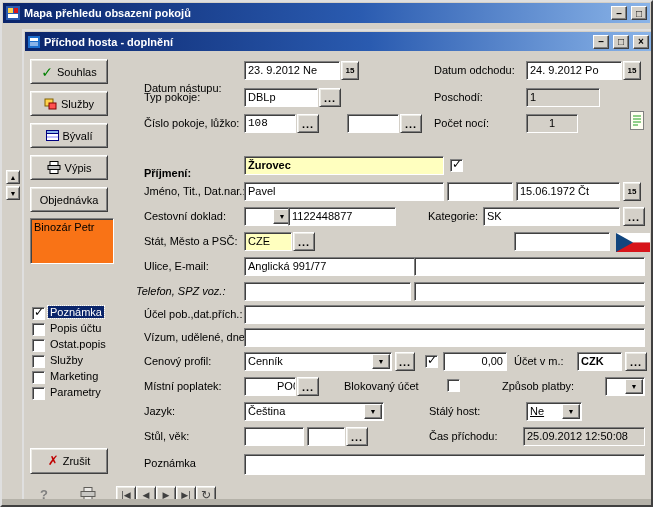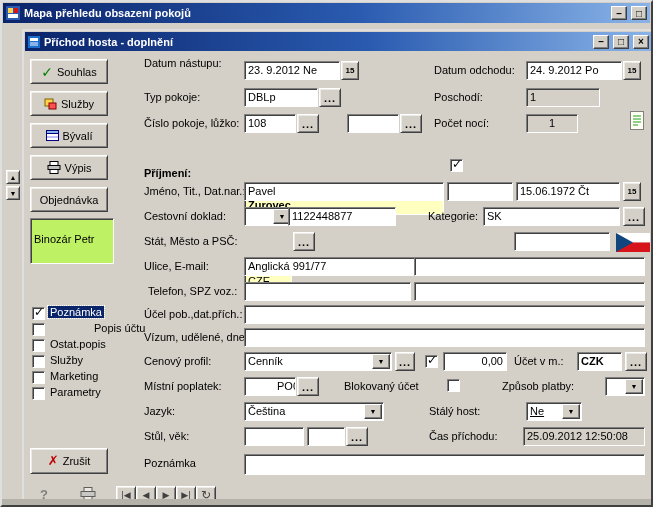--- a/index.html
+++ b/index.html
@@ -12,36 +12,36 @@
   .tb-spacer{margin-left:auto;}
   .tb-btn{width:16px;height:14px;background:#d4d0c8;border:1px solid;border-color:#fff #404040 #404040 #fff;
     box-shadow:inset -1px -1px 0 #808080;font-size:10px;line-height:11px;text-align:center;color:#000;
     font-family:inherit;font-weight:bold;padding:0;flex:0 0 auto;}
   .btn{position:absolute;background:#d4d0c8;border:1px solid;border-color:#fff #404040 #404040 #fff;
     box-shadow:inset 1px 1px 0 #ecebe5,inset -1px -1px 0 #808080;
     font:11px "Liberation Sans","DejaVu Sans",sans-serif;display:flex;align-items:center;justify-content:center;
     gap:4px;padding:0;box-sizing:border-box;color:#000;}
   .field{position:absolute;height:19px;background:#fff;border:1px solid;border-color:#808080 #fff #fff #808080;
     box-shadow:inset 1px 1px 0 #404040;padding:2px 3px 0;box-sizing:border-box;white-space:nowrap;overflow:hidden;}
-  .field.yellow{background:#ffffbf;margin-top:40px;}
+  .field.yellow{background:#ffffbf;}
   .field.gray{background:#d4d0c8;}
   .field.bold{font-weight:bold;}
   .field.right{text-align:right;}
   .field.center{text-align:center;}
   .lbl{position:absolute;white-space:nowrap;}
   .dd-arrow{position:absolute;right:1px;top:1px;bottom:1px;width:16px;background:#d4d0c8;
     border:1px solid;border-color:#fff #404040 #404040 #fff;box-shadow:inset -1px -1px 0 #808080;
     font-size:7px;display:flex;align-items:center;justify-content:center;color:#000;}
   .cb{position:absolute;width:13px;height:13px;background:#fff;border:1px solid;
     border-color:#808080 #fff #fff #808080;box-shadow:inset 1px 1px 0 #404040;box-sizing:border-box;}
   .cb.checked::after{content:"✓";position:absolute;left:1px;top:-3px;font-size:12px;font-weight:bold;color:#000;}
   .cb-label{position:absolute;padding:0 2px;white-space:nowrap;}
   .cb-label.selected{background:#0a246a;color:#fff;outline:1px dotted #fff;}
-  .sunken-box{position:absolute;background:#bef264;border:1px solid;border-color:#808080 #fff #fff #808080;
-    box-shadow:inset 1px 1px 0 #404040;padding:14px 3px;box-sizing:border-box;}
+  .sunken-box{position:absolute;background:#f97316;border:1px solid;border-color:#808080 #fff #fff #808080;
+    box-shadow:inset 1px 1px 0 #404040;padding:2px 3px;box-sizing:border-box;}
   .dialog{position:absolute;left:20px;top:27px;width:633px;height:473px;background:#d4d0c8;
     border:2px solid;border-color:#dfdfdf #404040 #404040 #dfdfdf;box-sizing:border-box;}
   .titlebar.inner{left:1px;top:1px;right:1px;height:19px;}
   .dots{font-weight:bold;letter-spacing:1px;line-height:8px;}
   .cal{font-size:8px;font-weight:bold;}
   .navbtn{color:#404040;font-size:9px;}
   .flat-icon{position:absolute;color:#808080;font-weight:bold;text-align:center;}
   .green-check{color:#008000;font-weight:bold;font-size:14px;line-height:10px;}
   .red-x{color:#c00000;font-weight:bold;font-size:13px;line-height:10px;}
   .bottom-strip{position:absolute;left:0;right:0;bottom:0;height:6px;background:#b5b2a9;}
@@ -127,56 +127,56 @@
       <span>Objednávka</span>
     </button>
 
     <div class="sunken-box" style="left:6px;top:187px;width:84px;height:46px;">
       <span>Binozár Petr</span>
     </div>
 
     <span class="cb checked" style="left:8px;top:276px;"></span>
     <span class="cb-label selected" style="left:24px;top:275px;">Poznámka</span>
     <span class="cb" style="left:8px;top:292px;"></span>
-    <span class="cb-label" style="left:24px;top:291px;margin-left:44px;">Popis účtu</span>
+    <span class="cb-label" style="left:24px;top:291px;">Popis účtu</span>
     <span class="cb" style="left:8px;top:308px;"></span>
     <span class="cb-label" style="left:24px;top:307px;">Ostat.popis</span>
     <span class="cb" style="left:8px;top:324px;"></span>
     <span class="cb-label" style="left:24px;top:323px;">Služby</span>
     <span class="cb" style="left:8px;top:340px;"></span>
     <span class="cb-label" style="left:24px;top:339px;">Marketing</span>
     <span class="cb" style="left:8px;top:356px;"></span>
     <span class="cb-label" style="left:24px;top:355px;">Parametry</span>
 
     <button class="btn" style="left:6px;top:417px;width:78px;height:26px;">
       <span class="red-x">✗</span>
       <span>Zrušit</span>
     </button>
 
-    <span class="lbl" style="left:120px;top:26px;">Datum nástupu:</span>
+    <span class="lbl" style="left:120px;top:51px;">Datum nástupu:</span>
     <span class="field" style="left:220px;top:30px;width:96px;">23. 9.2012 Ne</span>
     <button class="btn cal" style="left:317px;top:30px;width:18px;height:19px;">
         <span>15</span>
       </button>
     <span class="lbl" style="left:410px;top:33px;">Datum odchodu:</span>
     <span class="field" style="left:502px;top:30px;width:96px;">24. 9.2012 Po</span>
     <button class="btn cal" style="left:599px;top:30px;width:18px;height:19px;">
         <span>15</span>
       </button>
 
     <span class="lbl" style="left:120px;top:60px;">Typ pokoje:</span>
     <span class="field" style="left:220px;top:57px;width:74px;">DBLp</span>
     <button class="btn dots" style="left:295px;top:57px;width:22px;height:19px;">
         <span>...</span>
       </button>
     <span class="lbl" style="left:410px;top:60px;">Poschodí:</span>
     <span class="field gray" style="left:502px;top:57px;width:74px;">1</span>
 
     <span class="lbl" style="left:120px;top:86px;">Číslo pokoje, lůžko:</span>
-    <span class="field" style="left:220px;top:83px;width:52px;">108</span>
+    <span class="field" style="left:220px;top:83px;width:52px;font-family:Liberation Mono, monospace;">108</span>
     <button class="btn dots" style="left:273px;top:83px;width:22px;height:19px;">
         <span>...</span>
       </button>
     <span class="field" style="left:323px;top:83px;width:52px;"></span>
     <button class="btn dots" style="left:376px;top:83px;width:22px;height:19px;">
         <span>...</span>
       </button>
     <span class="lbl" style="left:410px;top:86px;">Počet nocí:</span>
     <span class="field gray center" style="left:502px;top:83px;width:52px;">1</span>
     <span style="position:absolute;left:604px;top:79px;">
@@ -221,21 +221,21 @@
           <rect width="6" height="2" fill="#ffffff"></rect>
           <rect y="2" width="6" height="2" fill="#d7141a"></rect>
           <path d="M0 0 L3 2 L0 4 Z" fill="#11457e"></path>
         </svg>
     </span>
 
     <span class="lbl" style="left:120px;top:229px;">Ulice, E-mail:</span>
     <span class="field" style="left:220px;top:226px;width:186px;">Anglická 991/77</span>
     <span class="field" style="left:390px;top:226px;width:231px;"></span>
 
-    <span class="lbl" style="left:124px;top:254px;">Telefon, SPZ voz.:</span>
+    <span class="lbl" style="left:112px;top:254px;font-style:italic;">Telefon, SPZ voz.:</span>
     <span class="field" style="left:220px;top:251px;width:167px;"></span>
     <span class="field" style="left:390px;top:251px;width:231px;"></span>
 
     <span class="lbl" style="left:120px;top:277px;">Účel pob.,dat.přích.:</span>
     <span class="field" style="left:220px;top:274px;width:401px;"></span>
 
     <span class="lbl" style="left:120px;top:300px;">Vízum, udělené, dne:</span>
     <span class="field" style="left:220px;top:297px;width:401px;"></span>
 
     <span class="lbl" style="left:120px;top:324px;">Cenový profil:</span>

